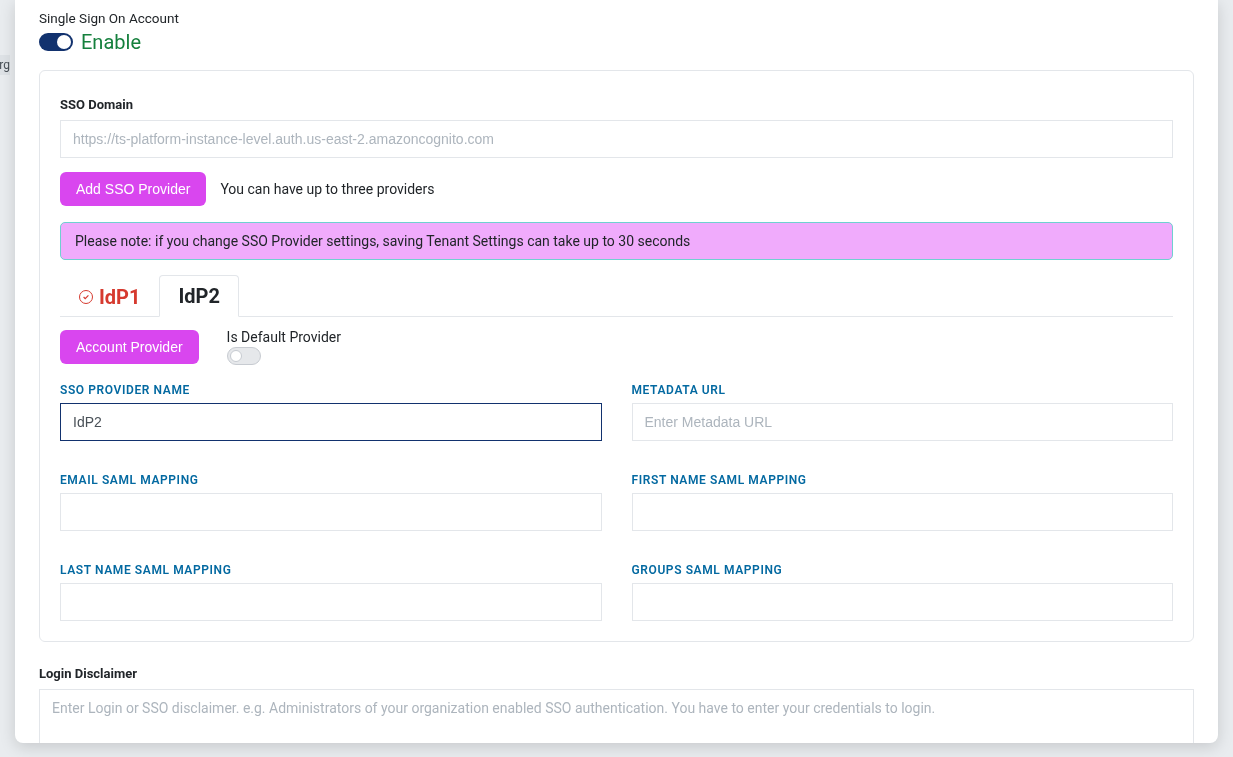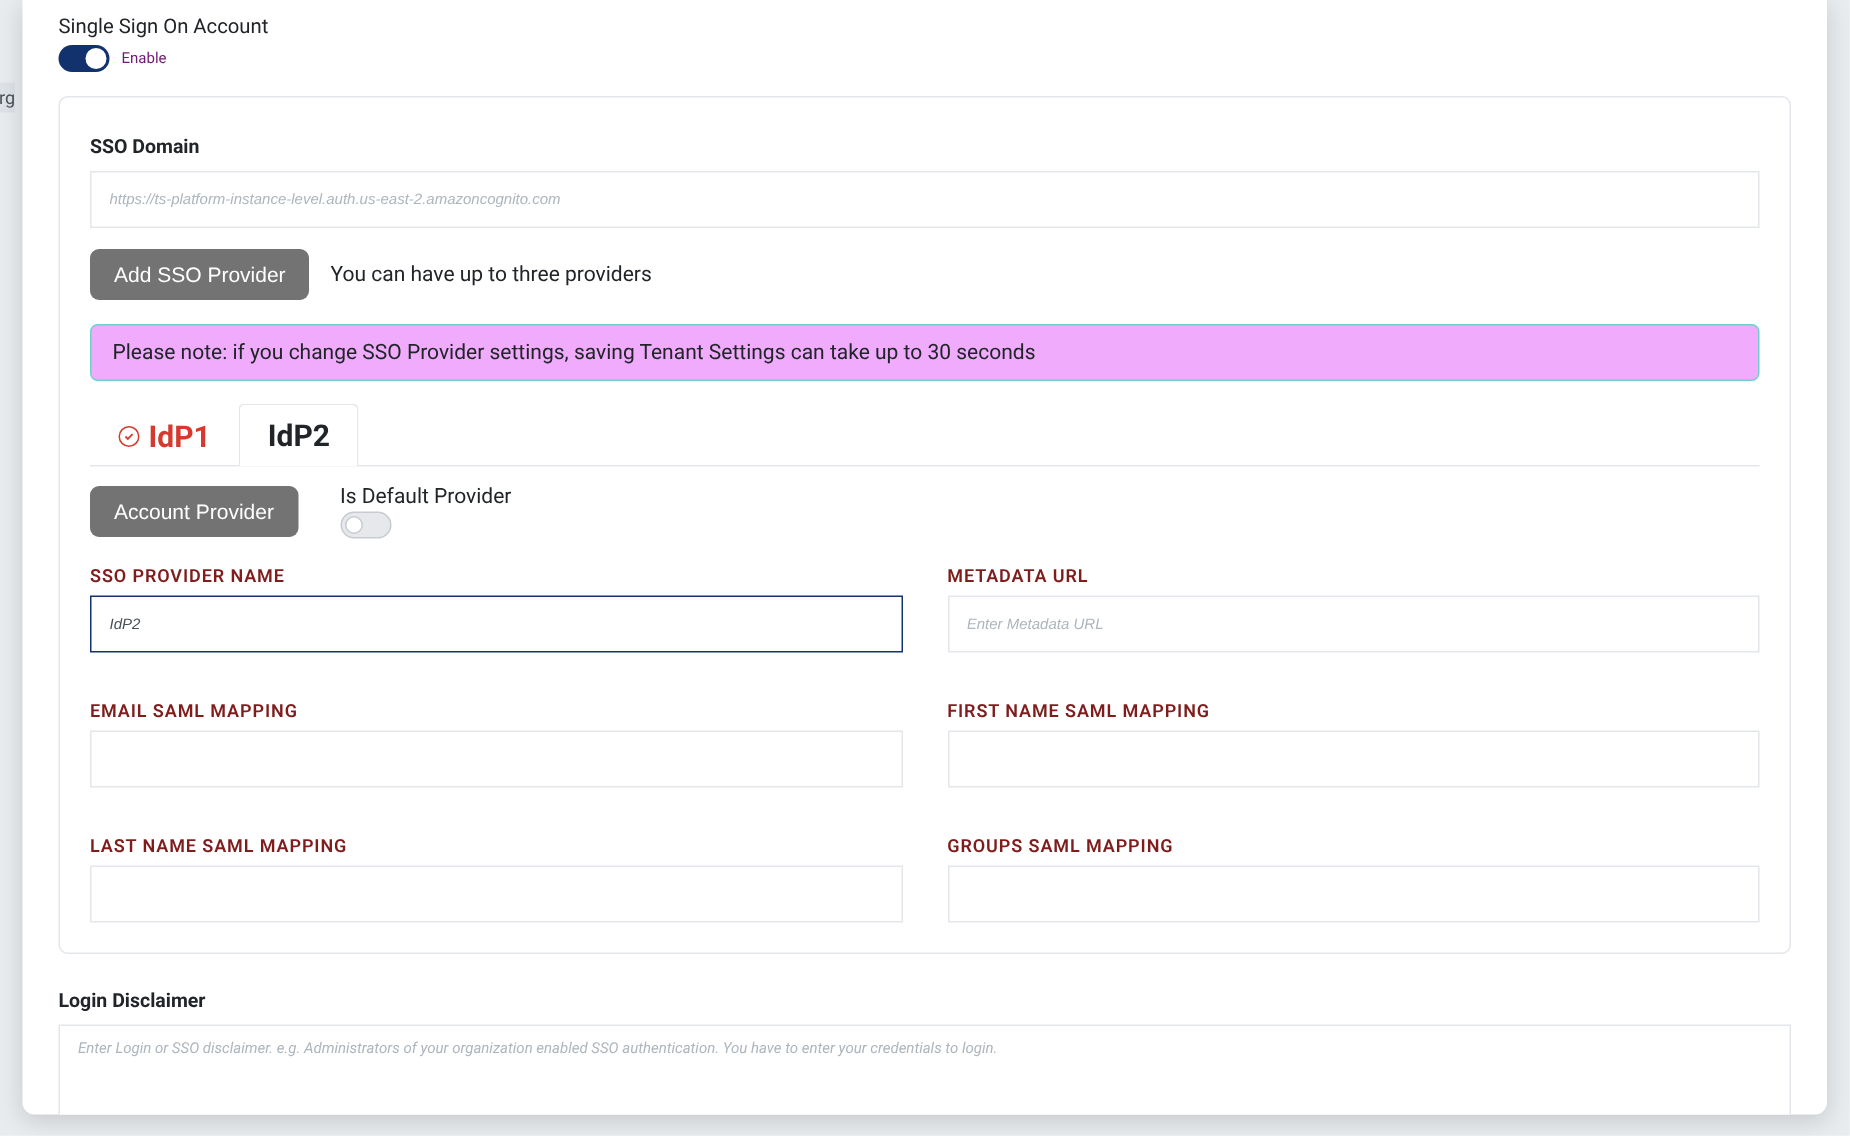--- a/index.html
+++ b/index.html
@@ -51,43 +51,42 @@
   .toggle .knob {
     position: absolute;
     width: 14px; height: 14px;
     border-radius: 50%;
     background: #fff;
     top: 2px;
   }
   .toggle-on .knob { right: 2px; }
   .toggle-off .knob { left: 2px; background: #fff; border:1px solid #c7cbd1; width:12px; height:12px; top:2px;}
   .enable-label {
-    color: #701a75;
-    font-size: 10px;
+    color: #15803d;
+    font-size: 20px;
   }
   .card {
     border: 1px solid #e3e6ea;
     border-radius: 6px;
     margin-top: 16px;
     padding: 16px 20px 20px 20px;
   }
   .small-label {
     font-weight: 700;
     font-size: 13px;
   }
   .input {
     width: 100%;
     height: 38px;
     border: 1px solid #e3e6ea;
     border-radius: 0;
     padding: 0 12px;
-    font-size: 10px;
+    font-size: 14px;
     color: #495057;
     background: #fff;
-    font-style: italic;
   }
   .input::placeholder { color: #adb5bd; }
   .input-focused {
     border: 1.5px solid #12326e;
     outline: none;
   }
   .readonly-input {
     background: #fff;
     color: #adb5bd;
     border: 1px solid #e3e6ea;
@@ -105,21 +104,21 @@
     padding: 0 16px;
     height: 34px;
     border-radius: 6px;
     font-size: 14px;
     font-weight: 500;
     cursor: pointer;
     border: none;
     white-space: nowrap;
   }
   .btn-primary {
-    background: #737373;
+    background: #d946ef;
     color: #fff;
   }
   .notice {
     margin-top: 16px;
     background: #f0abfc;
     border: 1px solid #6fd0d0;
     border-radius: 5px;
     padding: 10px 14px;
     font-size: 14px;
     color: #212529;
@@ -160,21 +159,21 @@
     display: flex;
     align-items: center;
     gap: 28px;
     margin-top: 12px;
   }
   .default-col { display:flex; flex-direction:column; gap:2px; font-size:14px; }
   .muted-label {
     font-size: 12px;
     font-weight: 600;
     letter-spacing: 0.6px;
-    color: #7f1d1d;
+    color: #0369a1;
     margin-top: 18px;
     margin-bottom: 6px;
     text-transform: uppercase;
   }
   .grid2 {
     display: grid;
     grid-template-columns: 1fr 1fr;
     gap: 14px 30px;
   }
   .login-section { margin-top: 24px; }

